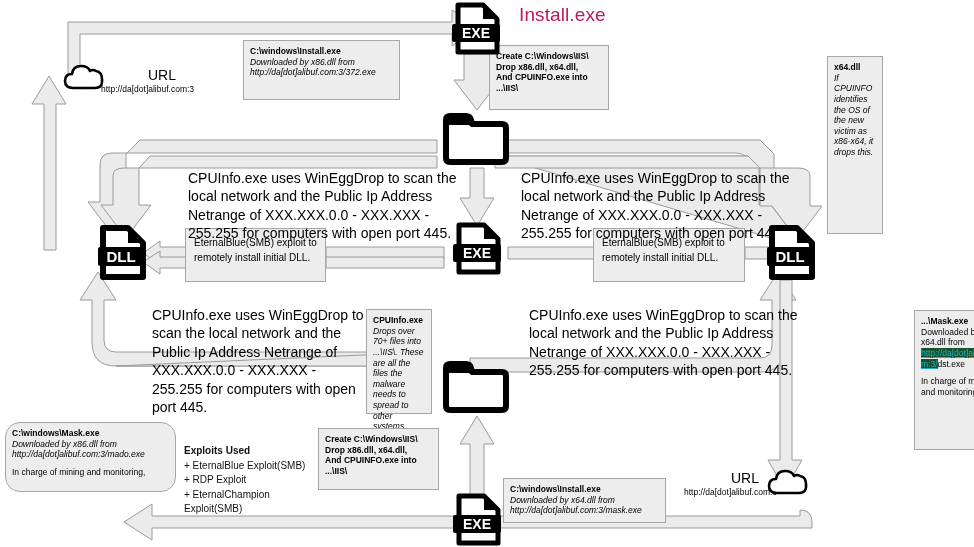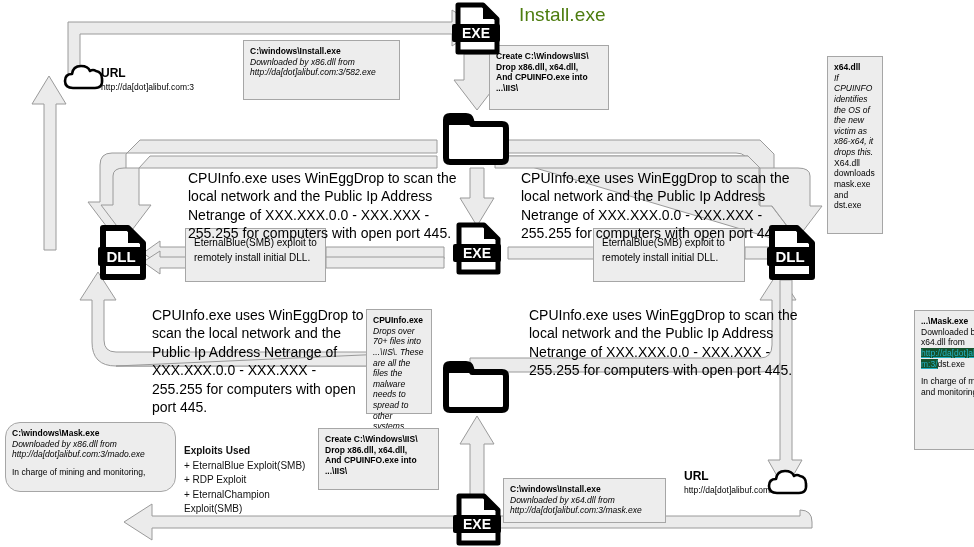--- a/index.html
+++ b/index.html
@@ -33,26 +33,26 @@
     padding: 5px 5px 3px 6px;
     z-index: 5;
   }
   .note .t-bold { font-weight: bold; display: block; }
   .note .t-ital { font-style: italic; display: block; }
   .note .t-norm { display: block; }
   .note .gap { display: block; height: 7px; }
   .label-title {
     position: absolute;
     font-size: 19px;
-    color: #4d7c0f;
+    color: #be185d;
     z-index: 6;
     letter-spacing: .1px;
   }
   .urlbox { position: absolute; z-index: 6; font-size: 8.5px; line-height: 1.3;}
-  .urlbox .t-bold { font-weight: bold; display:block; font-size: 12px;}
+  .urlbox .t-bold { font-weight: normal; display:block; font-size: 14px; margin-left: 47px;}
   .link { color: #21b0c4; text-decoration: underline; background: #14532d; word-break: break-all;}
   .icon { position: absolute; z-index: 7; }
   .textblock {
     position: absolute;
     font-size: 14px;
     line-height: 1.32;
     color: #000;
     z-index: 6;
   }
   .exploits {
@@ -194,35 +194,34 @@
   </div>
 
   <div class="urlbox" style="left:684px;top:469px;">
     <span class="t-bold">URL</span>
     <span>http://da[dot]alibuf.com:3</span>
   </div>
 
   <div class="note" style="left:243px;top:40px;width:157px;height:60px;">
     <span class="t-bold">C:\windows\Install.exe</span>
     <span class="t-ital">Downloaded by x86.dll from</span>
-    <span class="t-ital">http://da[dot]alibuf.com:3/582.exe</span>
+    <span class="t-ital">http://da[dot]alibuf.com:3/372.exe</span>
   </div>
 
   <div class="note" style="left:489px;top:45px;width:120px;height:65px;font-weight:bold;">
     <span class="t-bold">Create C:\Windows\IIS\</span>
     <span class="t-bold">Drop x86.dll, x64.dll,</span>
     <span class="t-bold">And CPUINFO.exe into</span>
     <span class="t-bold">...\IIS\</span>
   </div>
 
 
   <div class="note" style="left:827px;top:56px;width:56px;height:178px;">
     <span class="t-bold">x64.dll</span>
     <span class="t-ital">If CPUINFO identifies the OS of the new victim as x86-x64, it drops this.</span>
-    <span class="t-norm">X64.dll downloads mask.exe and dst.exe</span>
   </div>
 
   <div class="note" style="left:366px;top:281px;width:66px;height:105px;margin-top:28px;">
     <span class="t-bold">CPUInfo.exe</span>
     <span class="t-ital">Drops over 70+ files into ...\IIS\. These are all the files the malware needs to spread to other systems.</span>
   </div>
 
   <div class="note" style="left:5px;top:422px;width:171px;height:70px;border-radius:15px;">
     <span class="t-bold">C:\windows\Mask.exe</span>
     <span class="t-ital">Downloaded by x86.dll from</span>

